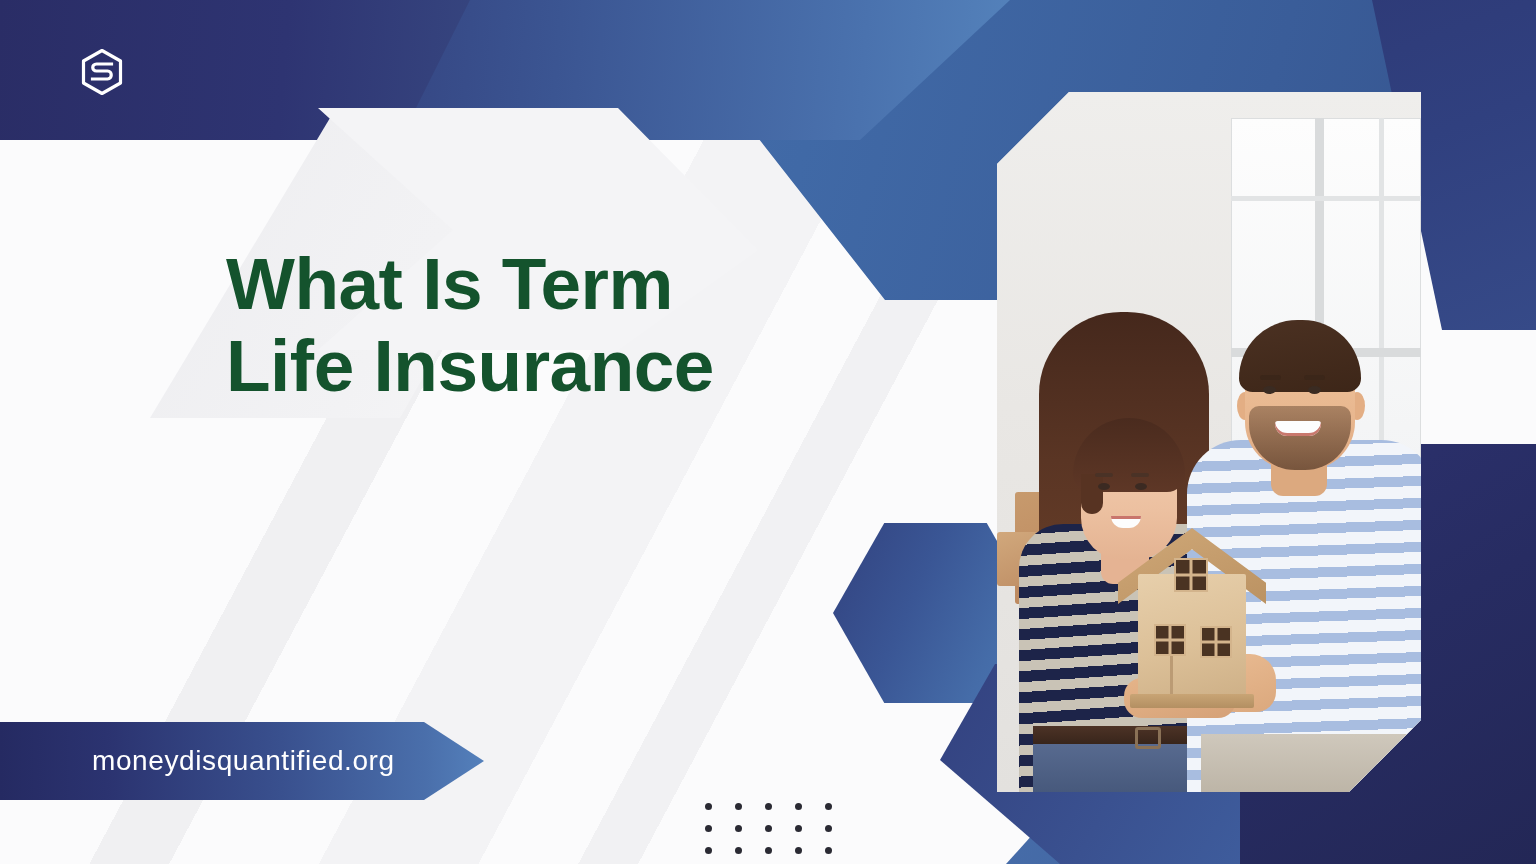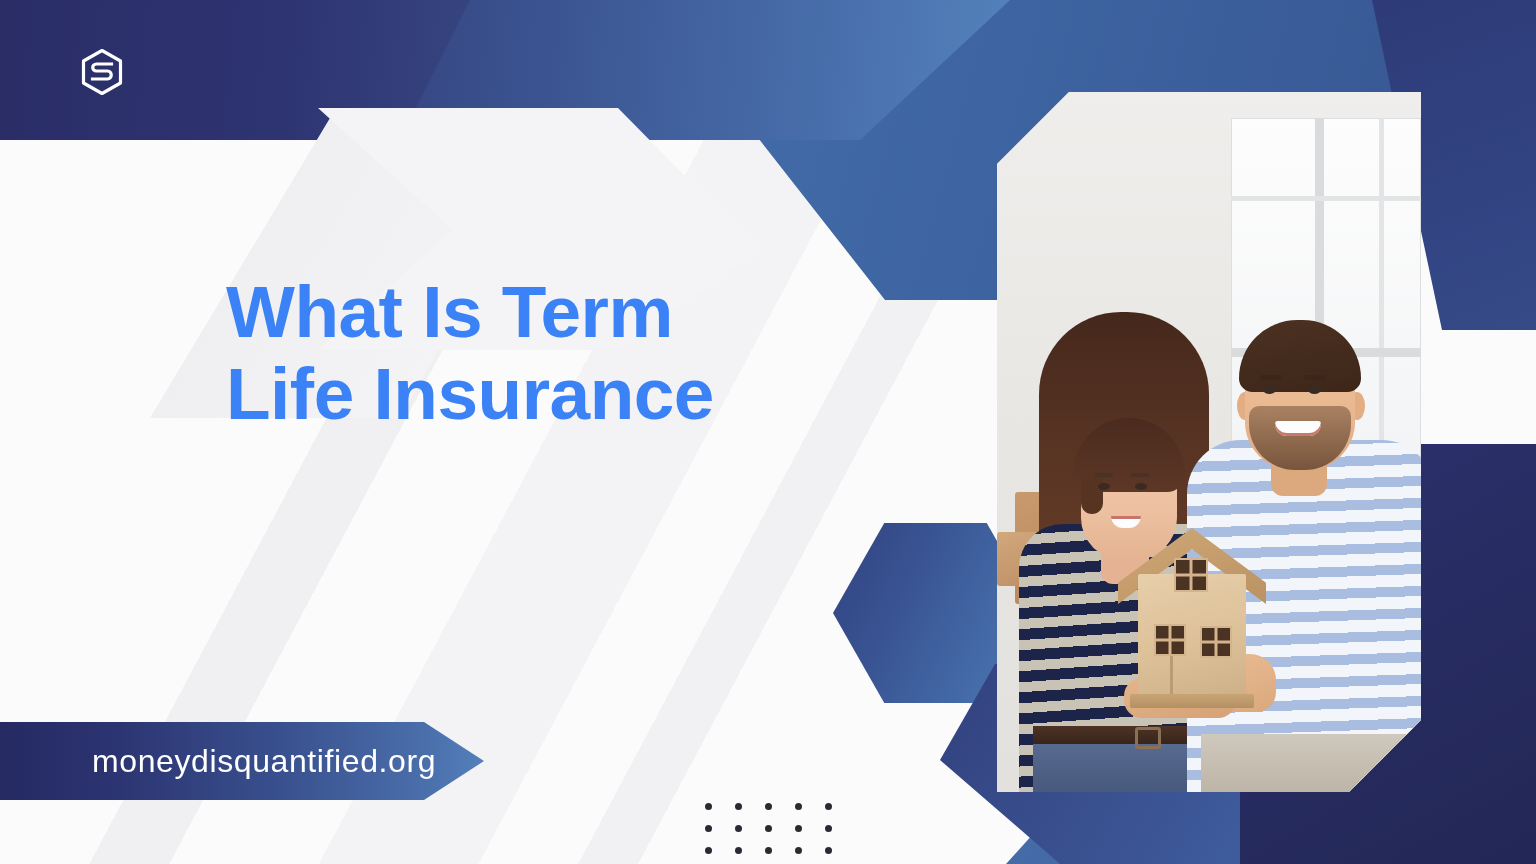--- a/index.html
+++ b/index.html
@@ -352,24 +352,23 @@
 
   
   .headline-block {
     position:absolute; left:226px; top:243px;
     z-index:10;
   }
   .headline {
     font-size:73px;
     line-height:1.12;
     font-weight:bold;
-    color:#3b82f6;
+    color:#14532d;
     letter-spacing:-0.5px;
     white-space:pre-line;
-    margin-top:28px;
   }
   .subhead {
     margin-top:38px;
     font-size:41px;
     font-weight:bold;
     color:#2e2f5e;
     letter-spacing:-0.2px;
   }
 
   
@@ -377,21 +376,21 @@
     position:absolute; left:0; top:722px;
     width:484px; height:78px;
     background:linear-gradient(90deg,#252a62 0%,#2b3370 22%,#39508e 58%,#4a6fab 88%,#5480bb 100%);
     clip-path:polygon(0 0, 424px 0, 484px 39px, 424px 78px, 0 78px);
     display:flex; align-items:center;
     z-index:10;
   }
   .url-text {
     margin-left:92px;
     color:#ffffff;
-    font-size:32px;
+    font-size:28px;
     letter-spacing:0.6px;
   }
 
   
   .dot-grid {
     position:absolute; left:705px; top:803px;
     display:grid;
     grid-template-columns:repeat(5, 30px);
     grid-template-rows:repeat(3, 22px);
     z-index:10;

